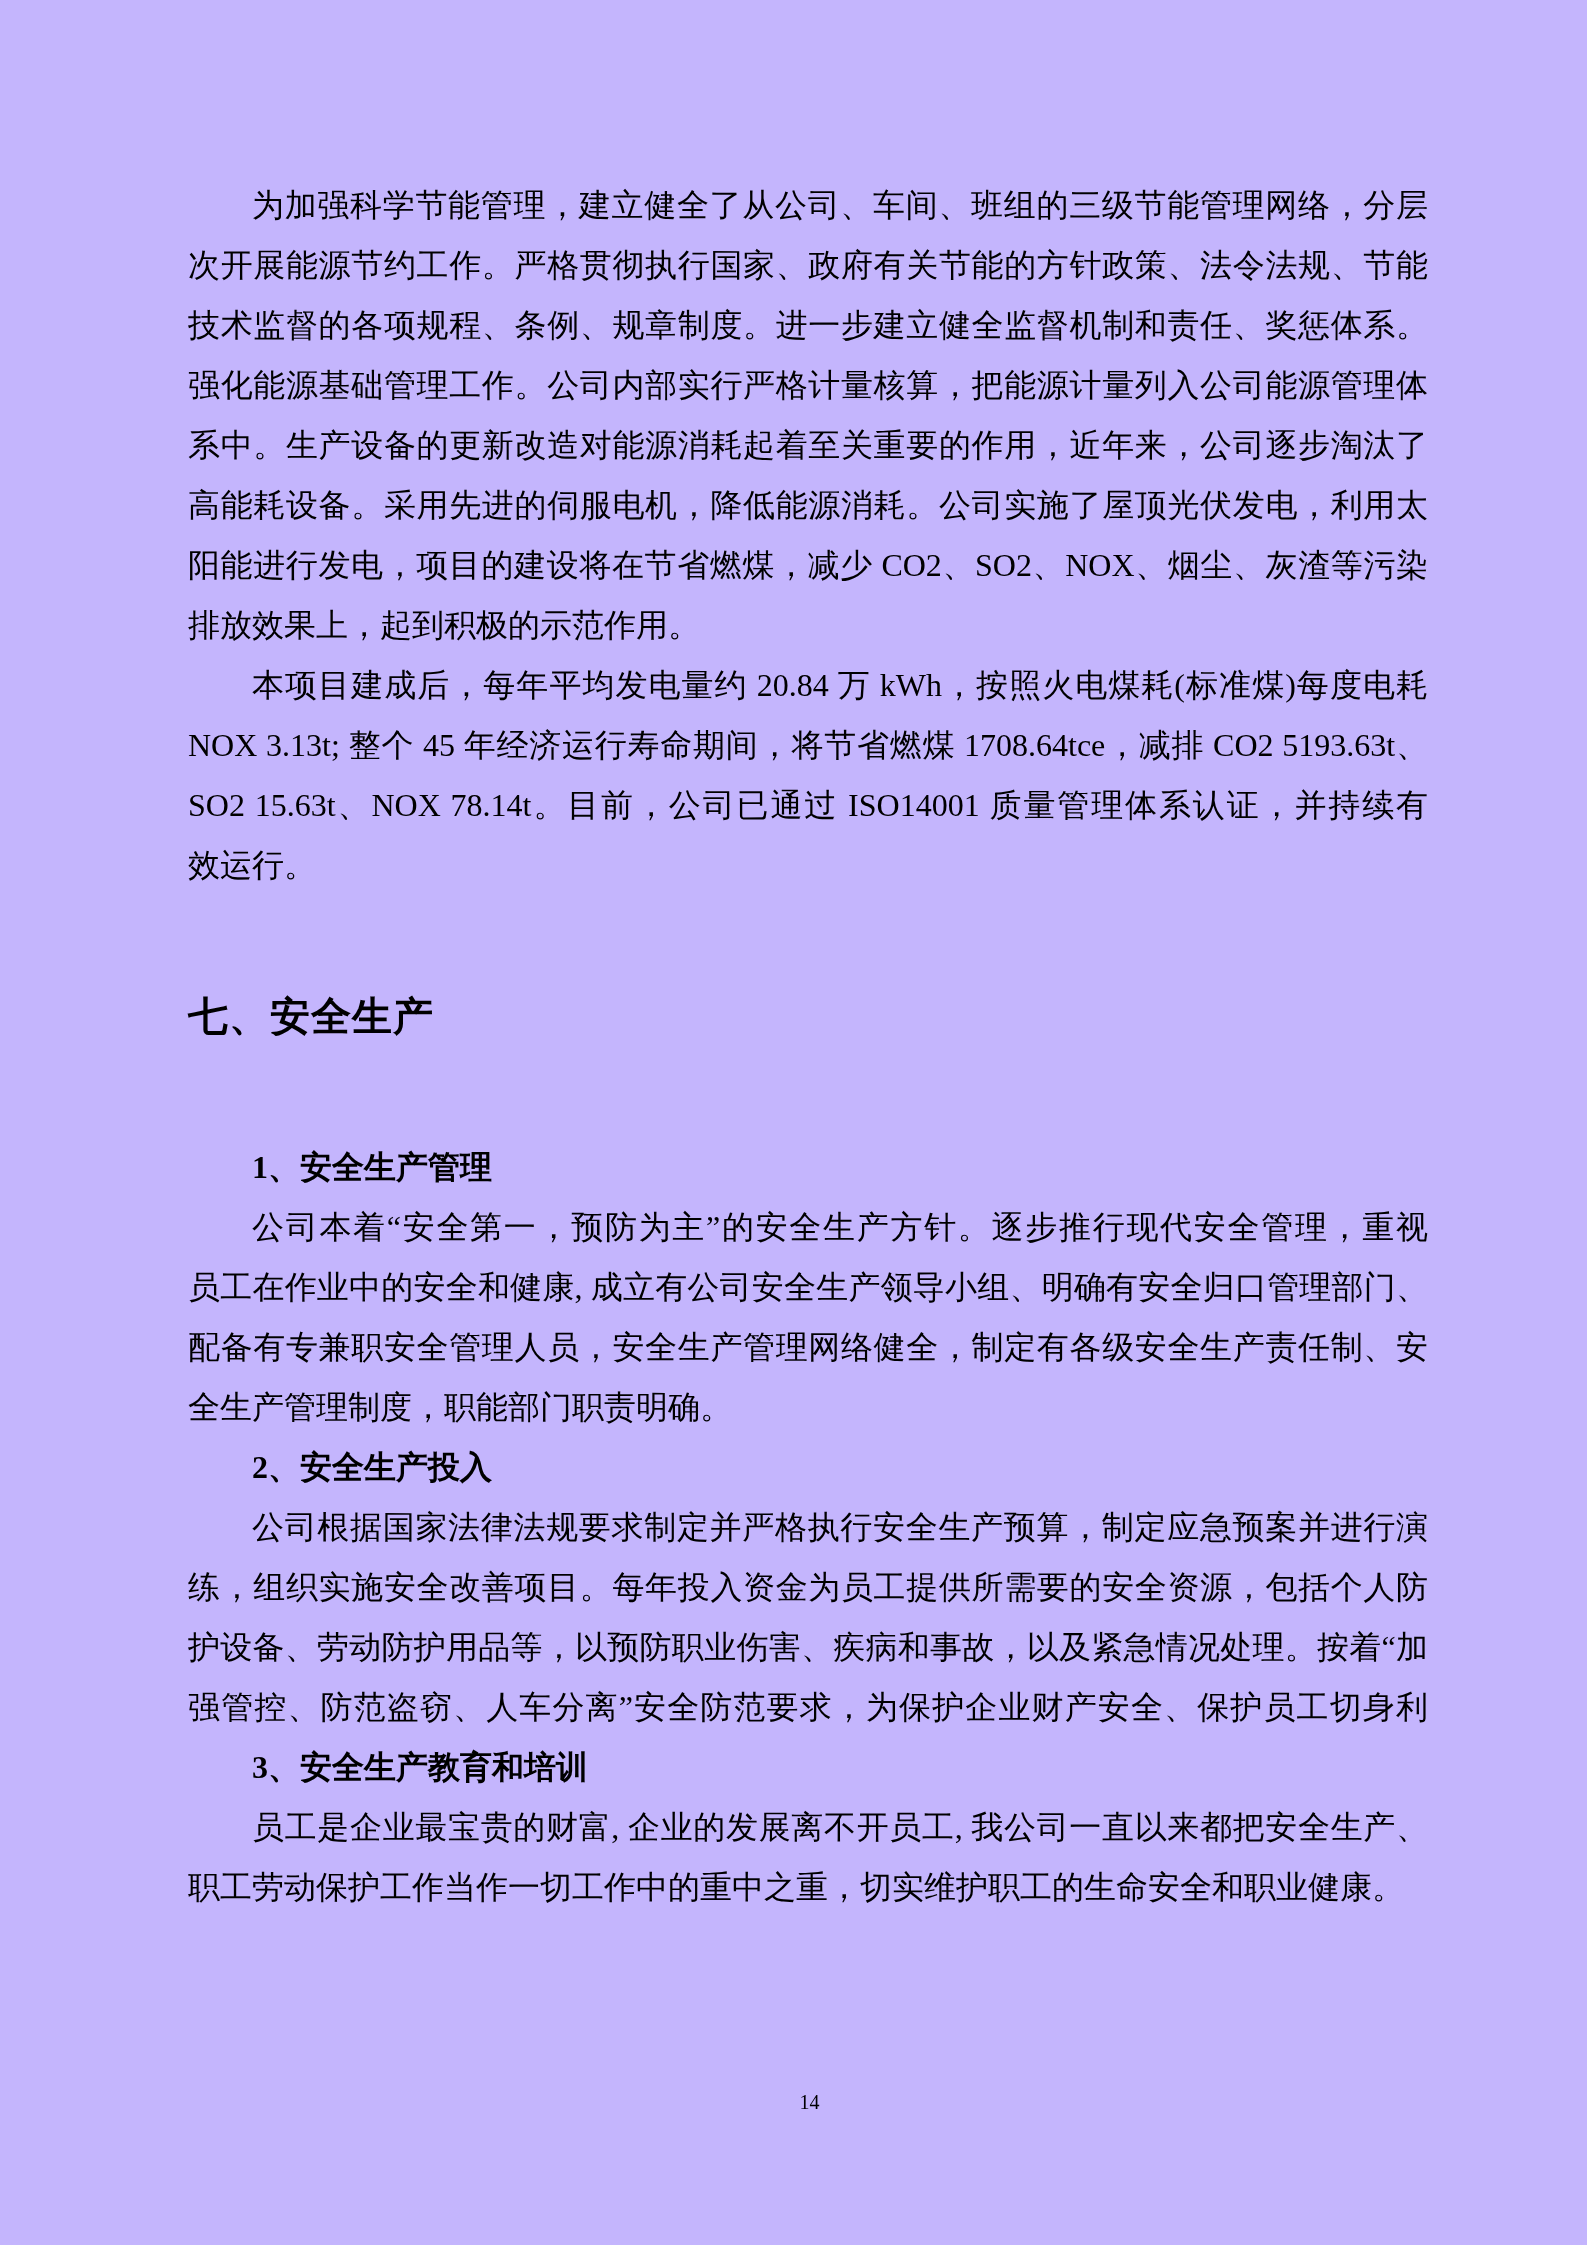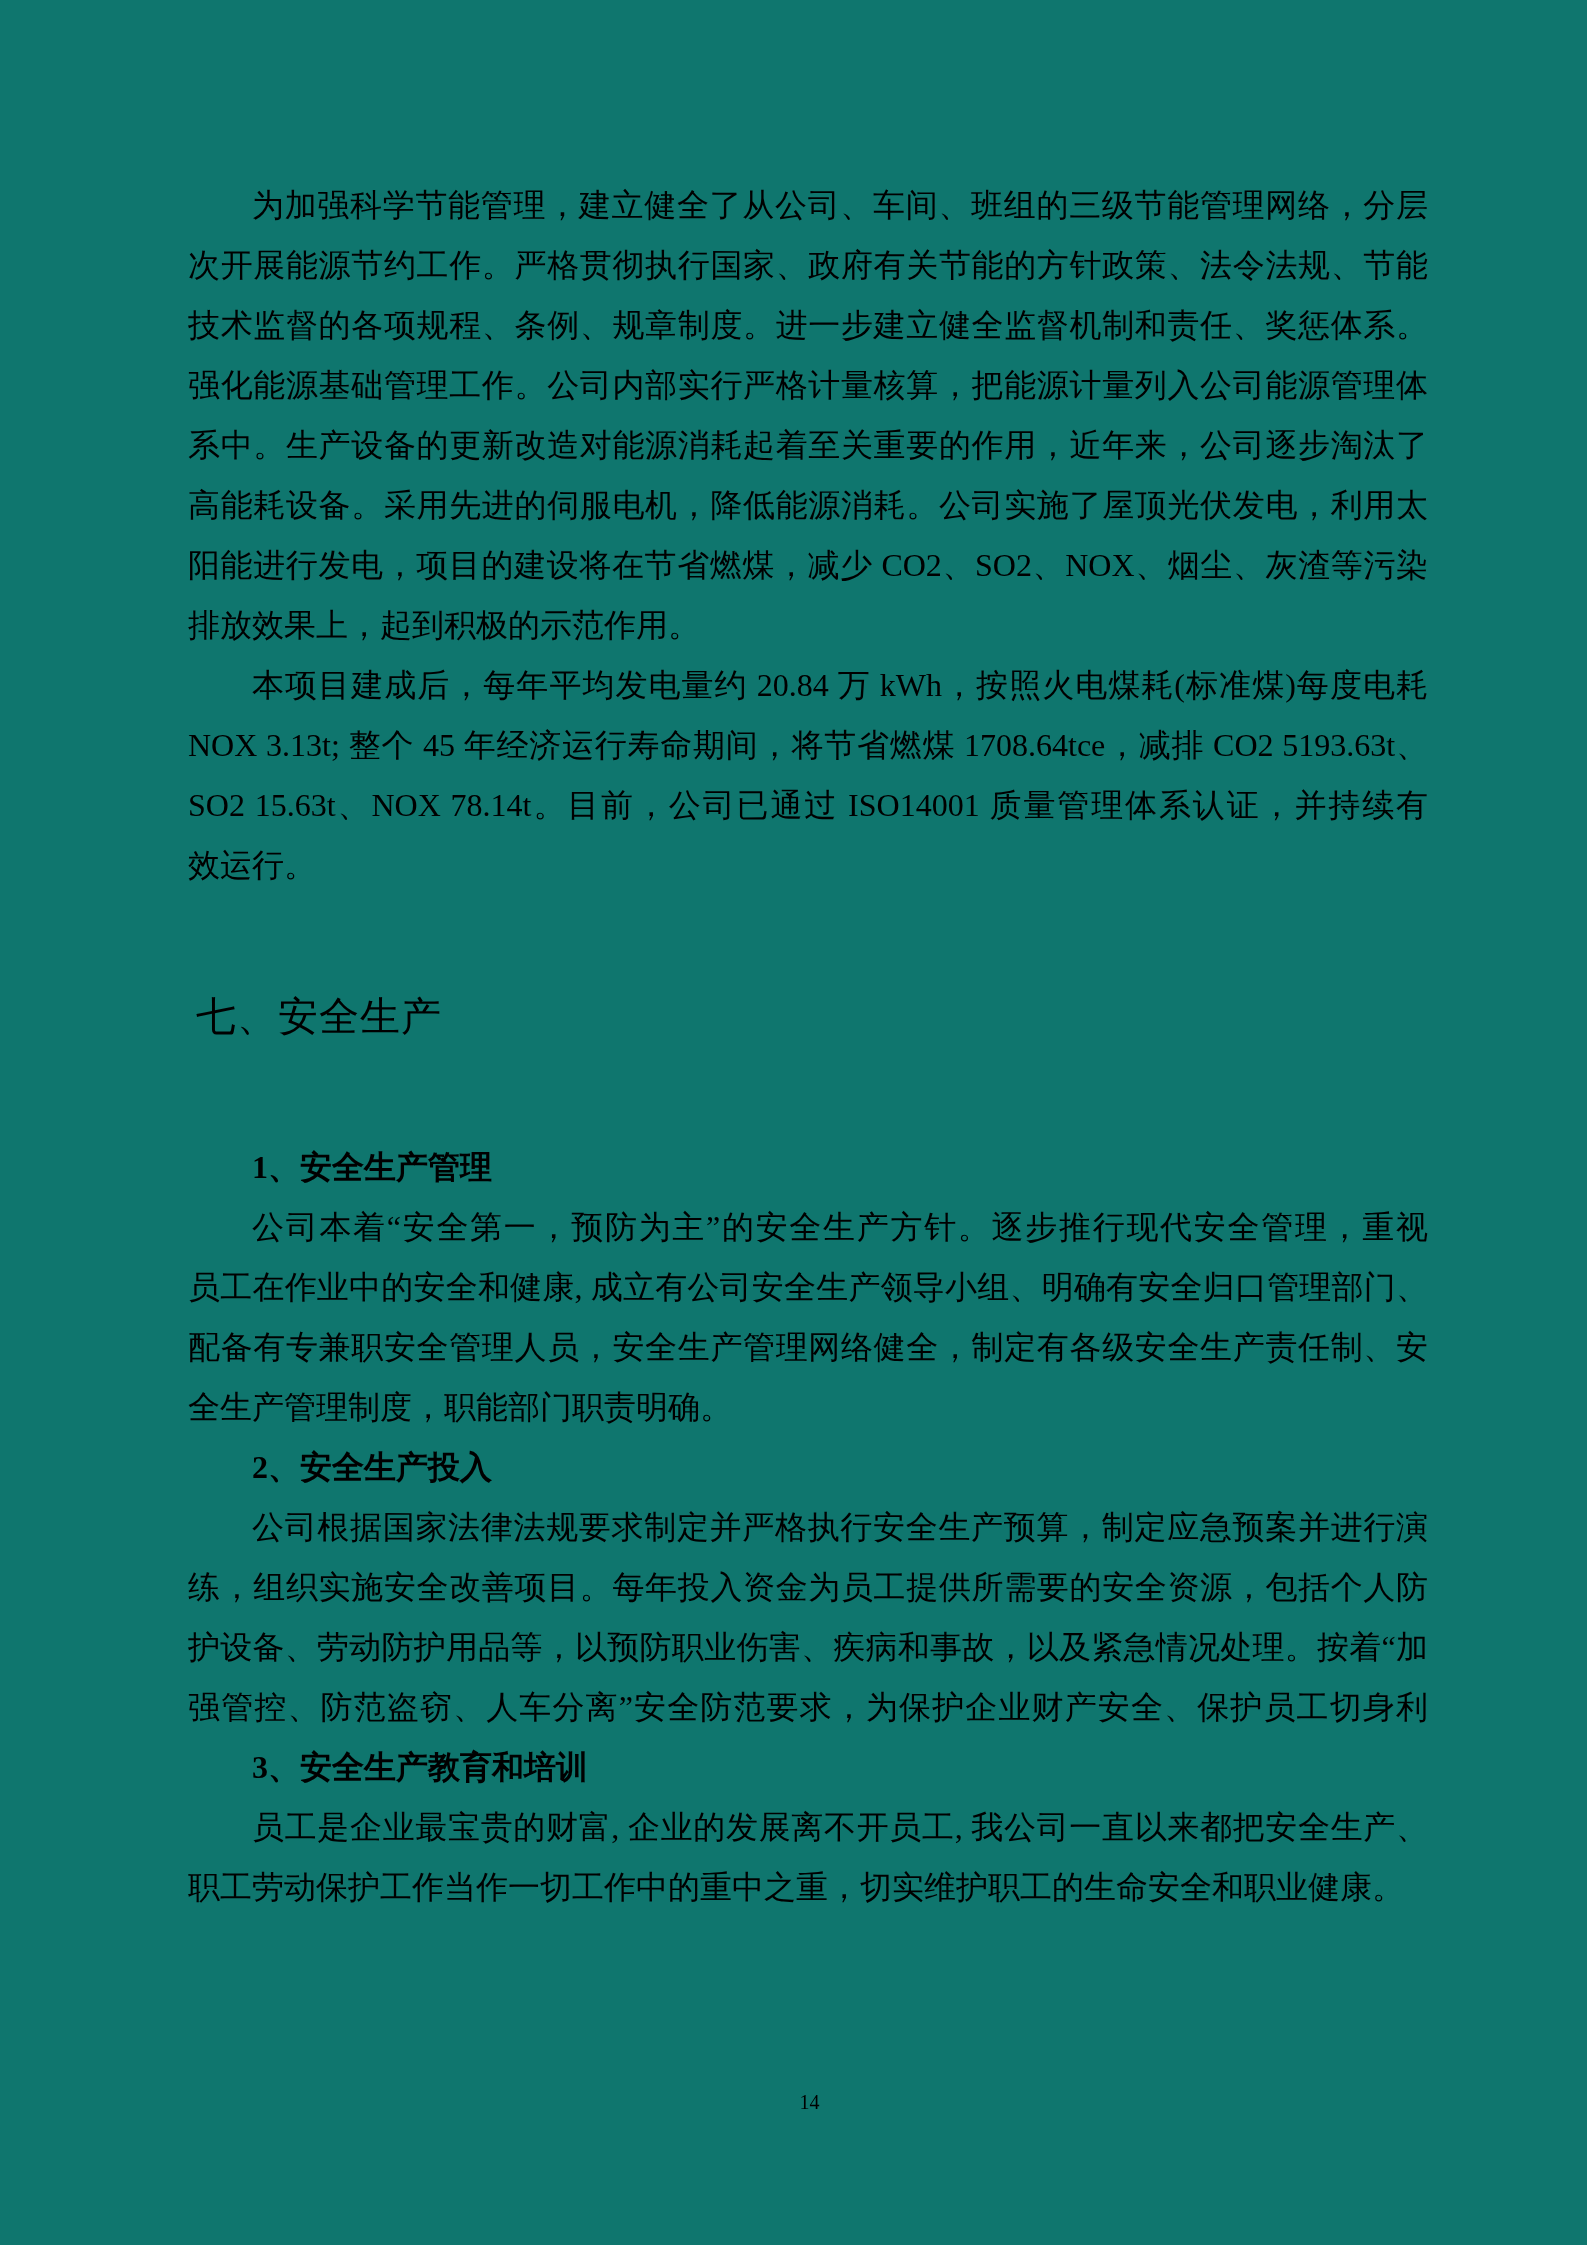--- a/index.html
+++ b/index.html
@@ -1,20 +1,20 @@
 <!DOCTYPE html>
 <html><head>
 <meta charset="utf-8">
 <style>
   html, body { margin: 0; padding: 0; background: #ffffff; }
   .page {
     position: relative;
     width: 1587px;
     height: 2245px;
-    background: #0f766e;
+    background: #c4b5fd;
     color: #000000;
     font-family: "Liberation Serif", "DejaVu Serif", serif;
     overflow: hidden;
   }
   .content {
     position: absolute;
     left: 188px;
     top: 175px;
     width: 1240px;
     font-size: 32px;
@@ -34,23 +34,23 @@
     line-height: 60px;
     font-weight: bold;
     text-indent: 64px;
     text-align: right;
     text-align-last: left;
     overflow: hidden;
   }
   .heading {
     height: 64px;
     line-height: 64px;
-    margin: 90px 0 88px 8px;
+    margin: 90px 0 88px 0;
     font-size: 40px;
-    font-weight: normal;
+    font-weight: bold;
     letter-spacing: 1px;
     text-align: left;
     text-align-last: left;
   }
   .pagenum {
     position: absolute;
     top: 2082px;
     left: 16px;
     width: 100%;
     height: 40px;

